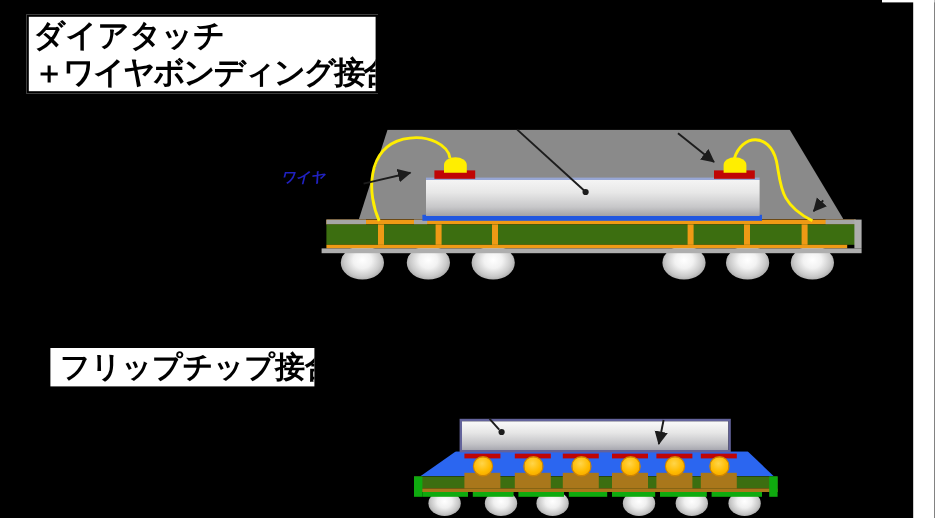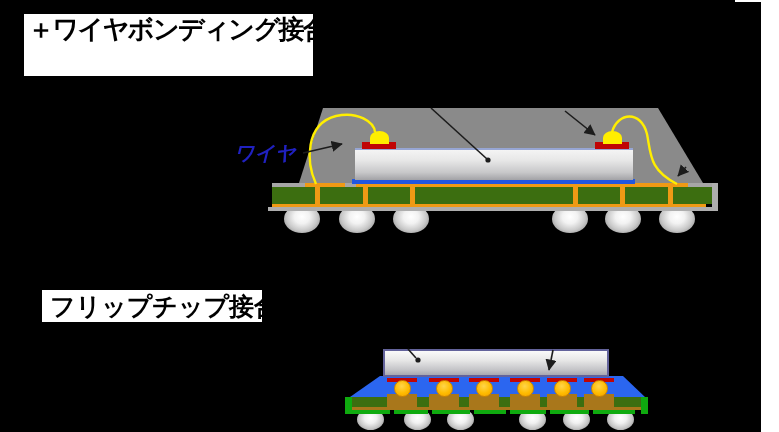--- a/index.html
+++ b/index.html
@@ -33,21 +33,21 @@
   .p1-topline{left:272px;top:183px;width:441px;height:4px;background:var(--copper_orange,#ef9a15);}
   .grayseg{top:183px;height:4px;background:#a6a6a6;}
   .p1-core{left:272px;top:187px;width:441px;height:17px;background:var(--board_green,#3c6e10);}
   .p1-botline{left:272px;top:204px;width:434px;height:3px;background:var(--copper_orange,#ef9a15);}
   .p1-base{left:268px;top:207px;width:450px;height:4px;background:#aeaeae;}
   .p1-cap{left:712px;top:183px;width:6px;height:24px;background:#aeaeae;}
   .via1{position:absolute;top:187px;width:5px;height:17px;background:var(--copper_orange,#ef9a15);}
   .ball1{position:absolute;top:205px;width:36px;height:28px;border-radius:50%;
          background:radial-gradient(ellipse at 50% 42%,#ffffff 0%,#f2f2f2 30%,#c9c9c9 60%,#8a8a8a 90%,#757575 100%);}
   .wire-label{left:234px;top:140px;color:var(--wire_label_blue,#2021c0);
-              font-size:20px;font-weight:bold;font-style:italic;white-space:nowrap;}
+              font-size:12px;font-weight:bold;font-style:italic;white-space:nowrap;}
 
   
   .p2-underfill{left:350px;top:376px;width:295px;height:21px;background:var(--underfill_blue,#2b66f0);
                 clip-path:polygon(30px 0,273px 0,295px 21px,0 21px);}
   .p2-die{left:383px;top:349px;width:226px;height:28px;box-sizing:border-box;
           border:2px solid var(--die_border_slate,#63639b);
           background:linear-gradient(to bottom,#fafafa 0%,#e6e6e6 40%,#c2c2c6 80%,#a8a8b0 100%);}
   .fc-red{position:absolute;top:378px;width:30px;height:4px;background:var(--pad_red,#c00505);}
   .fc-bump{position:absolute;top:380px;width:17px;height:17px;border-radius:50%;box-sizing:border-box;
            border:1px solid var(--bump_edge,#cf8500);
@@ -66,20 +66,21 @@
 </style>
 </head>
 <body>
 
 <div id="canvas">
 
   <div class="abs margin-right"></div>
   <div class="abs margin-sliver"></div>
 
   <div class="abs titlebox box1">
+    <div class="l1">ダイアタッチ</div>
     <div class="l2">＋ワイヤボンディング接合</div>
   </div>
   <div class="abs titlebox box2">
     <span>フリップチップ接合</span>
   </div>
 
   <div>
     <div class="abs p1-top"></div>
     <div id="balls1">
         <div class="ball1" style="left: 284px;"></div>

